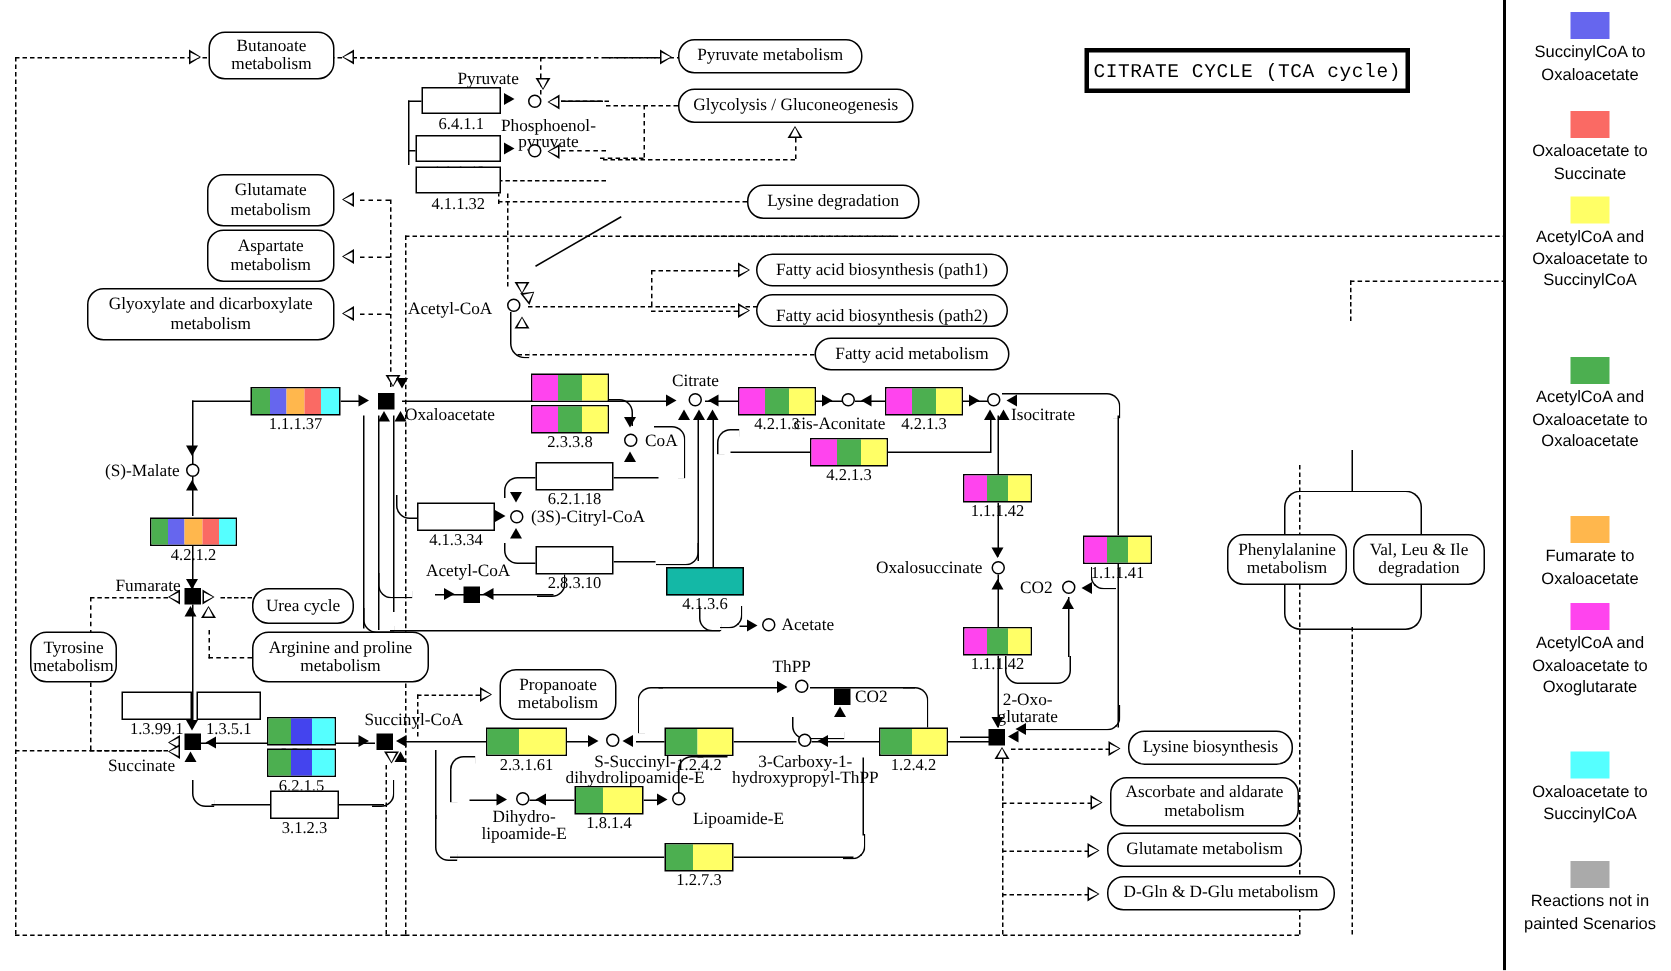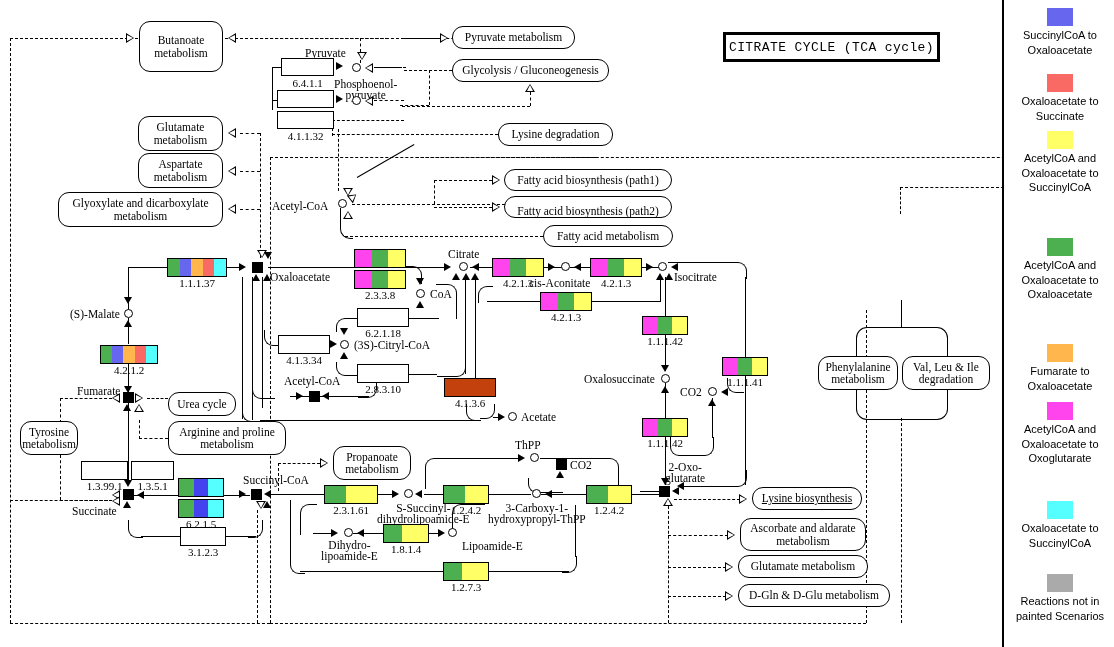--- a/index.html
+++ b/index.html
@@ -15,21 +15,21 @@
   }
   
   .ec{
     position:absolute;border:1px solid #000;box-sizing:border-box;
     font-family:"Liberation Serif",serif;font-size:11px;color:#000;
     display:flex;align-items:center;justify-content:center;
     background:#fff;z-index:7;white-space:nowrap;
   }
   .ec .seg{position:absolute;top:0;bottom:0;}
   .ec .lab{position:relative;z-index:2;line-height:1;margin-top:32px;}
-  .ec.gray{background:#c2410c;}
+  .ec.gray{background:#14b8a6;}
 
   
   .clab{
     position:absolute;font-family:"Liberation Serif",serif;font-size:11.5px;
     color:#000;white-space:nowrap;line-height:12px;z-index:6;
   }
   .clab.ctr{text-align:center;}
 
   
   .circ{position:absolute;width:9px;height:9px;border:1.4px solid #000;border-radius:50%;background:#fff;box-sizing:border-box;z-index:8;}
@@ -92,21 +92,21 @@
   <div class="dh" style="left:10px;top:623px;width:260px;"></div>
 
   <div class="dh" style="left:270px;top:157px;width:820px;"></div>
   <div class="dv" style="left:270px;top:157px;height:466px;"></div>
   <div class="dh" style="left:270px;top:623px;width:596px;"></div>
   <div class="dv" style="left:866px;top:310px;height:313px;"></div>
   <div class="dv" style="left:1090px;top:157px;height:30px;"></div>
   <div class="dh" style="left:900px;top:187px;width:190px;"></div>
   <div class="dv" style="left:900px;top:187px;height:27px;"></div>
 
-  <div class="pbox" style="left:139px;top:21px;width:84px;height:51px;align-items:center;">
+  <div class="pbox" style="left:139px;top:21px;width:84px;height:32px;align-items:center;">
       <span>Butanoate metabolism</span>
     </div>
   <div class="har r" style="left:126px;top:33px;"></div>
   <div class="har l" style="left:228px;top:33px;"></div>
   <div class="dh" style="left:240px;top:38px;width:325px;"></div>
   <div class="dv" style="left:360px;top:38px;height:25px;"></div>
 
   <div class="clab" style="left:305px;top:47px;">Pyruvate</div>
   <div class="circ" style="left:352px;top:63px;"></div>
   <div class="har d" style="left:357px;top:52px;"></div>
@@ -580,21 +580,21 @@
       <span>Phenylalanine metabolism</span>
     </div>
   <div class="pbox" style="left:902px;top:356px;width:88px;height:34px;">
       <span>Val, Leu &amp; Ile degradation</span>
     </div>
   <div class="cn" style="left:856px;top:327px;width:90px;height:30px;border-radius:11px 11px 0 0;border-bottom:none;"></div>
   <div class="cn" style="left:856px;top:389px;width:90px;height:30px;border-radius:0 0 11px 11px;border-top:none;"></div>
   <div class="ln lnv" style="left:901px;top:300px;height:28px;"></div>
   <div class="dv" style="left:901px;top:418px;height:205px;"></div>
 
-  <div class="pbox" style="left:752px;top:487px;width:110px;height:23px;text-decoration:underline;">
+  <div class="pbox" style="left:752px;top:487px;width:110px;height:23px;">
       <span>Lysine biosynthesis</span>
     </div>
   <div class="har r" style="left:739px;top:494px;"></div>
   <div class="dh" style="left:674px;top:499px;width:66px;"></div>
 
   <div class="pbox" style="left:740px;top:518px;width:126px;height:33px;">
       <span>Ascorbate and aldarate metabolism</span>
     </div>
   <div class="har r" style="left:727px;top:530px;"></div>
   <div class="dh" style="left:668px;top:535px;width:60px;"></div>

